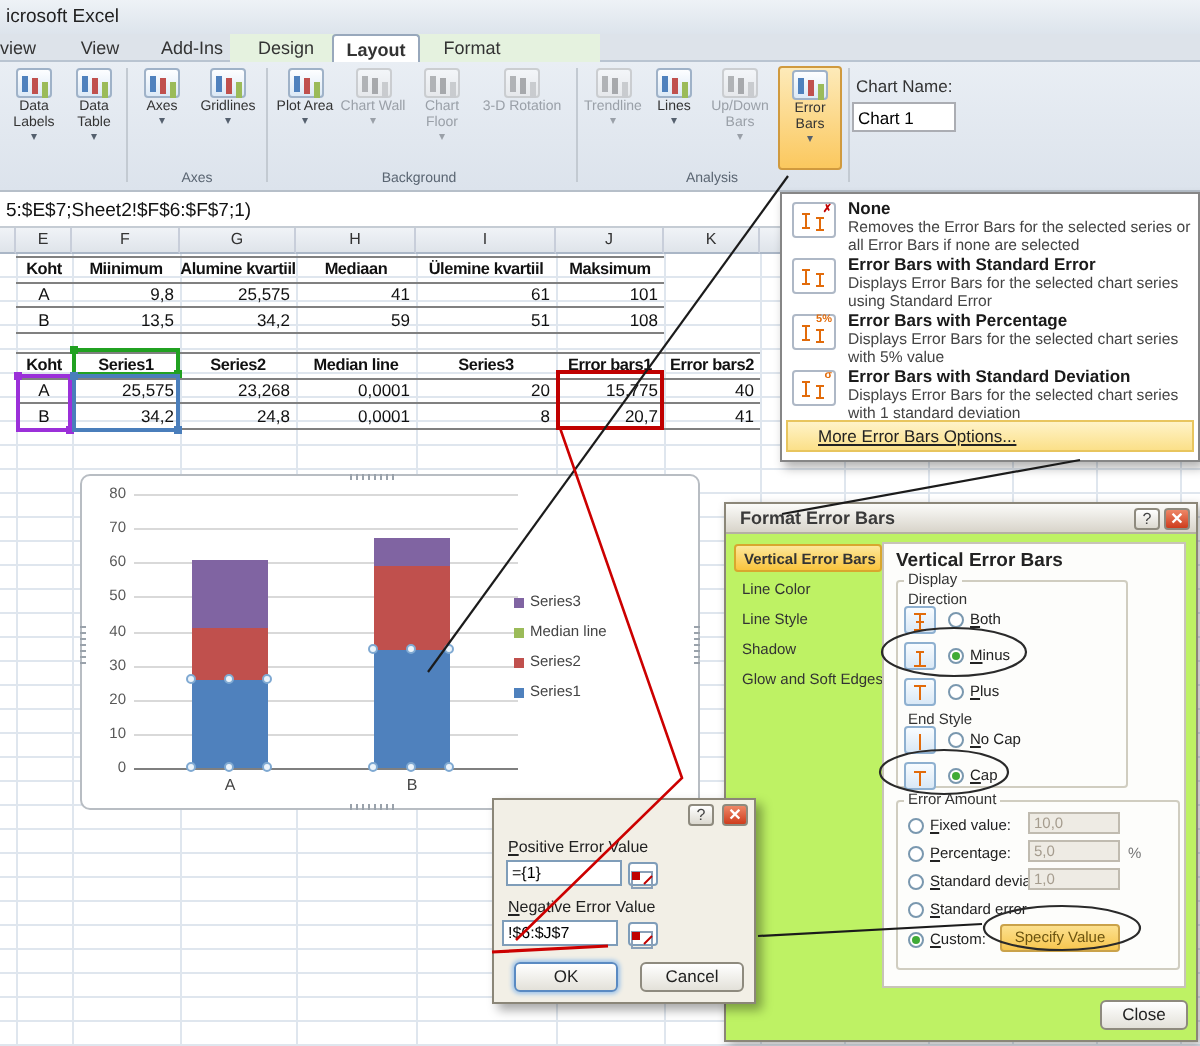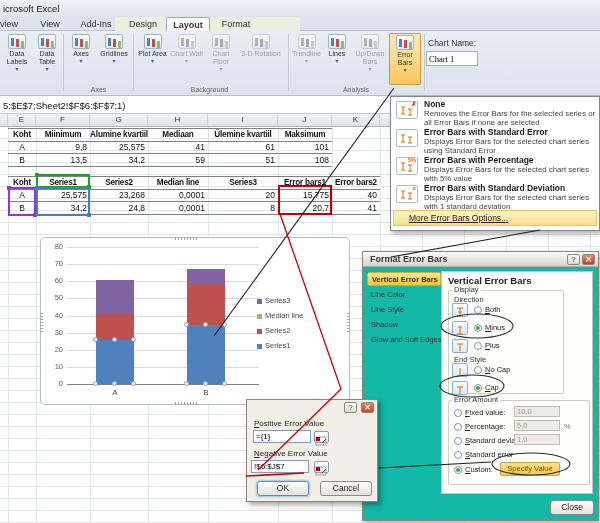--- a/index.html
+++ b/index.html
@@ -20,21 +20,21 @@
   .rbtn{position:absolute;top:33px;height:52px;text-align:center}
   .ricon{display:block;width:18px;height:15px;margin:1px auto 1px;border:1px solid #9fb2c8;border-radius:2px;background:linear-gradient(180deg,#fdfeff,#dce9f6);position:relative;box-sizing:border-box}
   .ricon::before{content:"";position:absolute;left:2px;bottom:2px;width:3px;height:8px;background:#4f81bd;box-shadow:5px 1px 0 #c0504d,10px 3px 0 #9bbb59}
   .rlabel{display:block;font-size:7px;line-height:8px;color:#333}
   .dd{display:block;font-size:6px;line-height:6px;color:#55606e}
   .rbtn.dis .ricon{filter:grayscale(1);opacity:.5}
   .rbtn.dis .rlabel,.rbtn.dis .dd{color:#9aa0a8}
   .rbtn.hl{background:linear-gradient(#fdeab9,#fbc85e);border:1px solid #d09a3e;border-radius:2px;box-sizing:border-box}
   .glabel{position:absolute;top:86px;font-size:7px;color:#5a6572;text-align:center}
   .cn-label{position:absolute;left:428px;top:38px;font-size:8.5px;color:#333}
-  .cn-input{position:absolute;left:426px;top:51px;width:46px;height:13px;border:1px solid #abadb3;font-size:8.5px;font-family:Liberation Serif, serif;padding:0 2px}
+  .cn-input{position:absolute;left:426px;top:51px;width:46px;height:13px;border:1px solid #abadb3;font-size:8.5px;font-family:Liberation Sans, sans-serif;padding:0 2px}
 
   
   .fbar{position:absolute;left:0;top:97px;width:600px;height:17px;background:#fff;border-bottom:1px solid #c5ccd4;box-sizing:border-box;font-size:9.5px;line-height:17px;color:#111;padding-left:3px}
   .colhead{position:absolute;top:114px;height:13px;background:linear-gradient(#f0f3f7,#dfe4ea);border-right:1px solid #c8ceda;border-bottom:1px solid #aab6c6;box-sizing:border-box;font-size:8px;color:#333;text-align:center;line-height:12px}
   .hgrid{position:absolute;left:0;top:127px;width:600px;height:396px;background:repeating-linear-gradient(to bottom,transparent 0 11px,#dfe6ee 11px 12px)}
   .vline{position:absolute;top:127px;width:1px;height:396px;background:#dfe6ee}
   .trow{position:absolute;display:grid;height:12px;font-size:8.5px;line-height:12px;color:#111}
   .trow.hdr{font-weight:bold;font-size:8.2px;letter-spacing:-.2px}
   .bt{border-top:1px solid #808080}
   .bb{border-bottom:1px solid #808080}
@@ -61,21 +61,21 @@
   .mi-badge{position:absolute;right:1px;top:-1px;font-size:5.5px;font-weight:bold;color:#e26b0a}
   .mi-badge.red{color:#c00000}
   .mi-title{position:absolute;left:33px;width:172px;font-size:8.5px;font-weight:bold;color:#1a1a1a;line-height:9px}
   .mi-desc{position:absolute;left:33px;width:172px;font-size:7.8px;color:#444;line-height:9px}
   .menu-footer{position:absolute;left:2px;top:113px;width:204px;height:16px;background:linear-gradient(#fff3c8,#fbe089);border:1px solid #e8c55e;box-sizing:border-box;font-size:8.5px;color:#222;line-height:14px;padding-left:15px;text-decoration:underline}
 
   
   .dlg-title{position:absolute;left:0;top:0;right:0;height:15px;background:linear-gradient(#fbfbf9,#d8d4ca);border-bottom:1px solid #b5b0a4;font-size:9px;font-weight:bold;color:#3a3a3a;line-height:15px;padding-left:7px;box-sizing:border-box}
   .tbtn{position:absolute;top:2px;width:13px;height:11px;border:1px solid #8e8a7e;border-radius:2px;background:linear-gradient(#fff,#dcd9d0);font-size:8px;line-height:10px;text-align:center;color:#444;box-sizing:border-box}
   .tbtn.x{background:linear-gradient(#ee8767,#ce3c1d);color:#fff;font-weight:bold}
-  .fmt{position:absolute;left:362px;top:251px;width:237px;height:270px;background:#14b8a6;border:1px solid #8b8678;box-shadow:2px 2px 5px rgba(0,0,0,.3);box-sizing:border-box;z-index:11}
+  .fmt{position:absolute;left:362px;top:251px;width:237px;height:270px;background:#bef264;border:1px solid #8b8678;box-shadow:2px 2px 5px rgba(0,0,0,.3);box-sizing:border-box;z-index:11}
   .fmt-nav-item{position:absolute;left:4px;width:74px;height:14px;font-size:7.5px;color:#333;line-height:14px;padding-left:4px;box-sizing:border-box;white-space:nowrap}
   .fmt-nav-item.sel{background:linear-gradient(#fde79a,#f9c43d);border:1px solid #d8a72e;border-radius:2px;font-weight:bold}
   .fmt-panel{position:absolute;left:78px;top:19px;width:152px;height:223px;background:#fdfdfb;border:1px solid #c8c4b8;box-sizing:border-box}
   .fmt-head{position:absolute;font-size:9.5px;font-weight:bold;color:#222}
   .grp{position:absolute;border:1px solid #d0cdc0;border-radius:2px;box-sizing:border-box}
   .grp-lab{position:absolute;font-size:7.5px;color:#333;background:#fdfdfb;padding:0 2px}
   .sublab{position:absolute;font-size:7.5px;color:#333}
   .radio{position:absolute;width:8px;height:8px;border:1px solid #7a98af;border-radius:50%;background:#fff;box-sizing:border-box}
   .radio.on::after{content:"";position:absolute;left:1px;top:1px;width:4px;height:4px;border-radius:50%;background:#3faa36}
   .rlab{position:absolute;font-size:7.5px;color:#222;white-space:nowrap}

